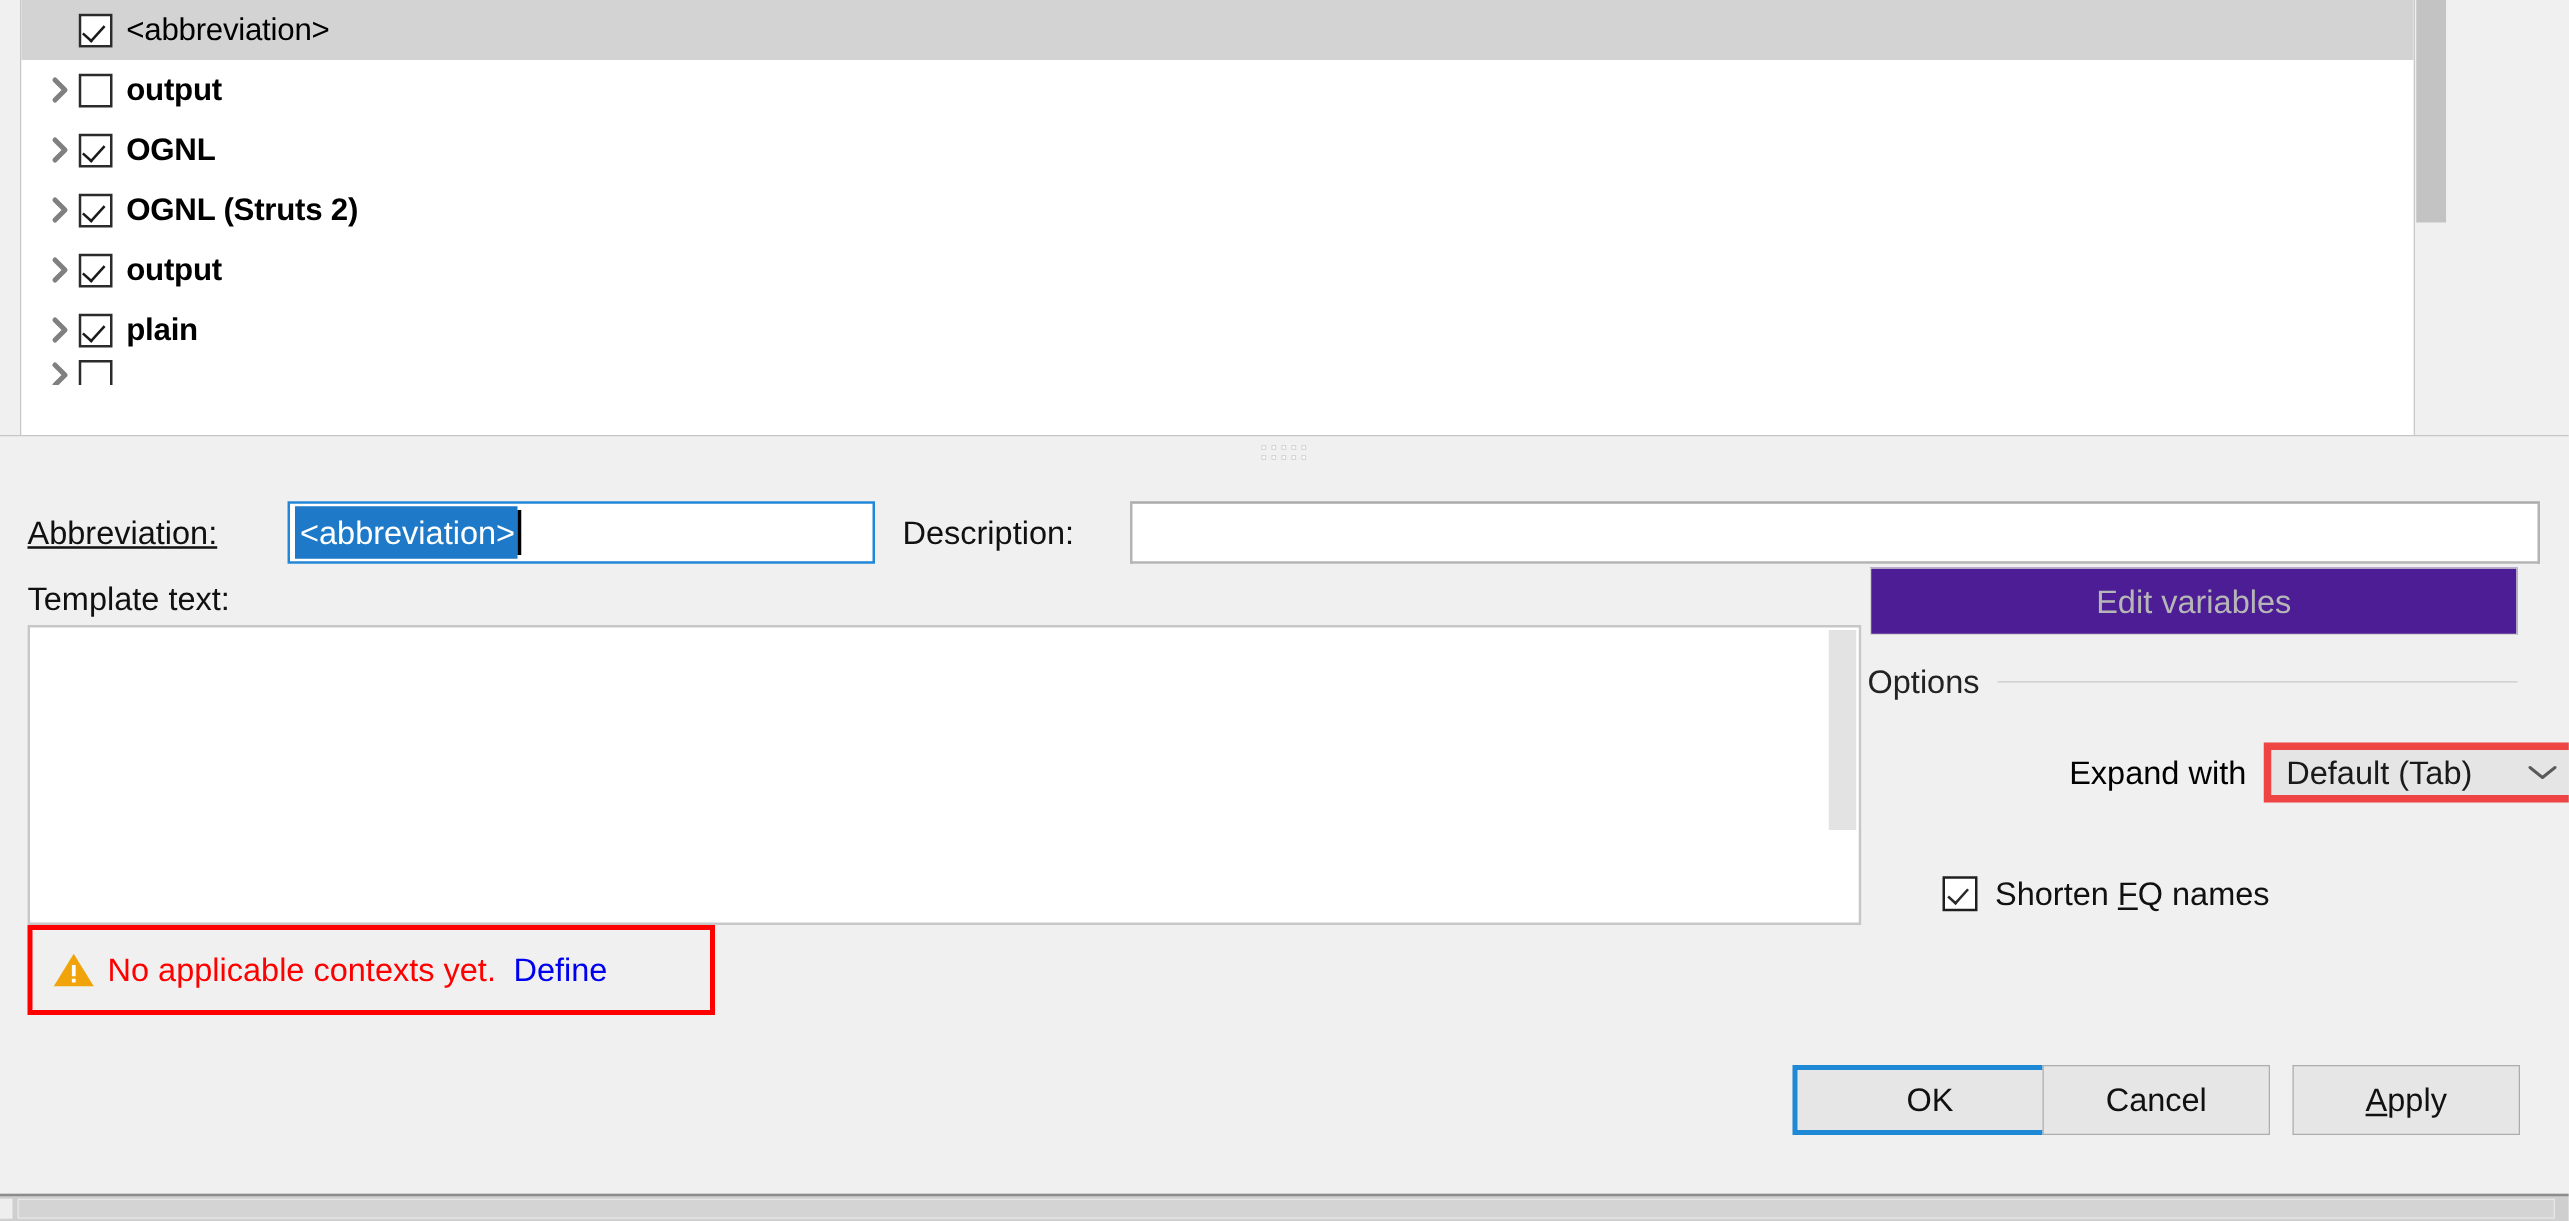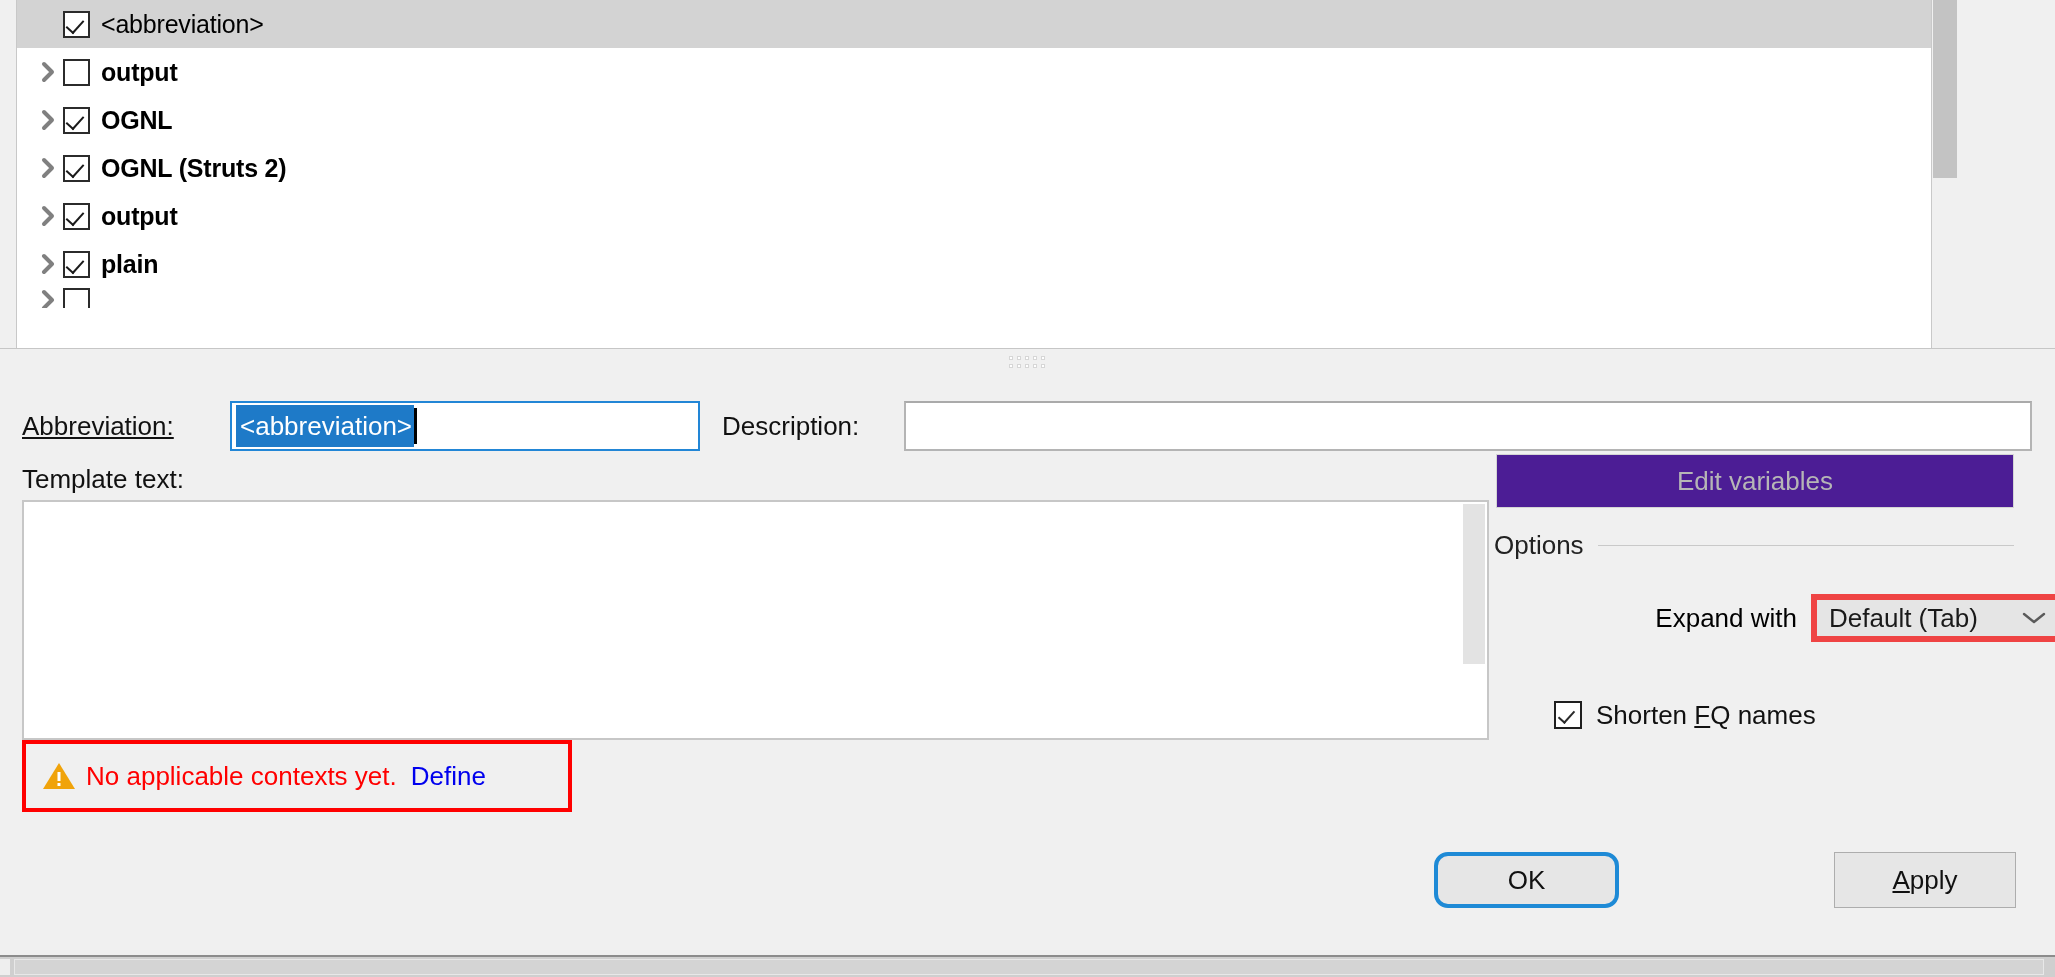--- a/index.html
+++ b/index.html
@@ -414,21 +414,21 @@
     font-size: 26px;
     color: #111;
     display: flex;
     align-items: center;
     justify-content: center;
   }
   .dlgbtn.primary {
     border: 4px solid #1e8ad6;
     background: #e6e6e6;
   }
-  .btn-ok { left: 1434px; top: 8px; width: 185px; border-radius: 14px; }
+  .btn-ok { left: 1434px; top: 8px; width: 220px; }
   .btn-cancel { left: 1634px; top: 8px; width: 182px; }
   .btn-apply { left: 1834px; top: 8px; width: 182px; }
 
   
   .bottom-hscroll {
     position: absolute;
     left: 0;
     top: 955px;
     width: 2055px;
     height: 22px;
@@ -604,20 +604,21 @@
     </div>
 
 
     <div class="opt-check-row r2">
       <div class="cb-opt checked"></div>
       <div class="opt-label"><span>Shorten </span><span class="mn">F</span><span>Q names</span></div>
     </div>
 
     <div class="btn-bar">
       <div class="dlgbtn primary btn-ok">OK</div>
+      <div class="dlgbtn btn-cancel">Cancel</div>
       <div class="dlgbtn btn-apply">
           <span class="mn">A</span>
           <span>pply</span>
         </div>
     </div>
 
   </div>
 
   <div class="bottom-hscroll">
     <div class="lcap"></div>

